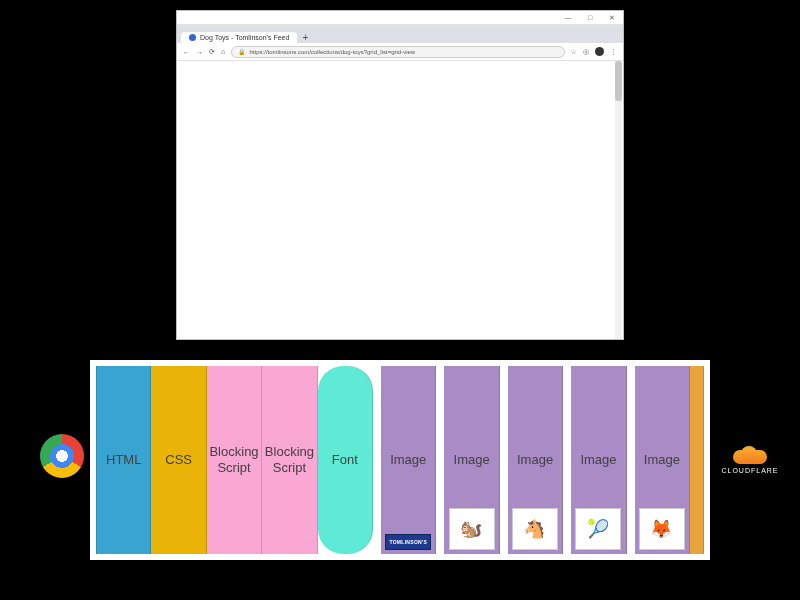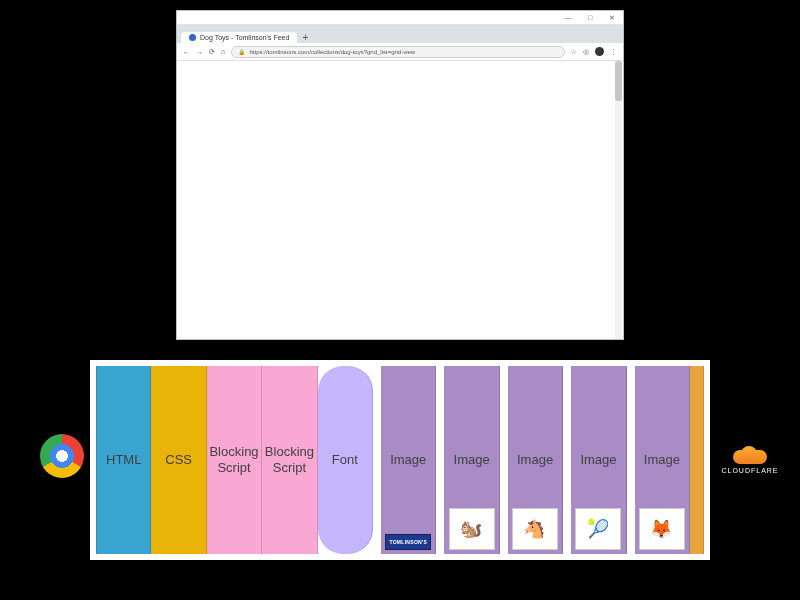--- a/index.html
+++ b/index.html
@@ -92,21 +92,21 @@
     align-items:center; justify-content:center;
     color:#414141; font-size:13px;
     position:relative;
   }
   .block .lbl { text-align:center; line-height:1.2; }
   .block:first-child { border-left: 1px solid rgba(0,0,0,.15); }
 
   .c-html  { background:#3aa4d0; }
   .c-css   { background:#eab308; }
   .c-js    { background:#f9a8d4; }
-  .c-font  { background:#c4b5fd;border-radius:25px; }
+  .c-font  { background:#5eead4;border-radius:25px; }
   .c-img   { background:#a98bc5;margin-left:8px; }
   .c-trail { background:#e8a53c; }
 
   .thumb {
     position:absolute; bottom:4px; left:50%; transform:translateX(-50%);
     width:46px; height:42px;
     background:#fff; border:1px solid #ccc;
     display:flex; align-items:center; justify-content:center;
     font-size:18px;
   }

